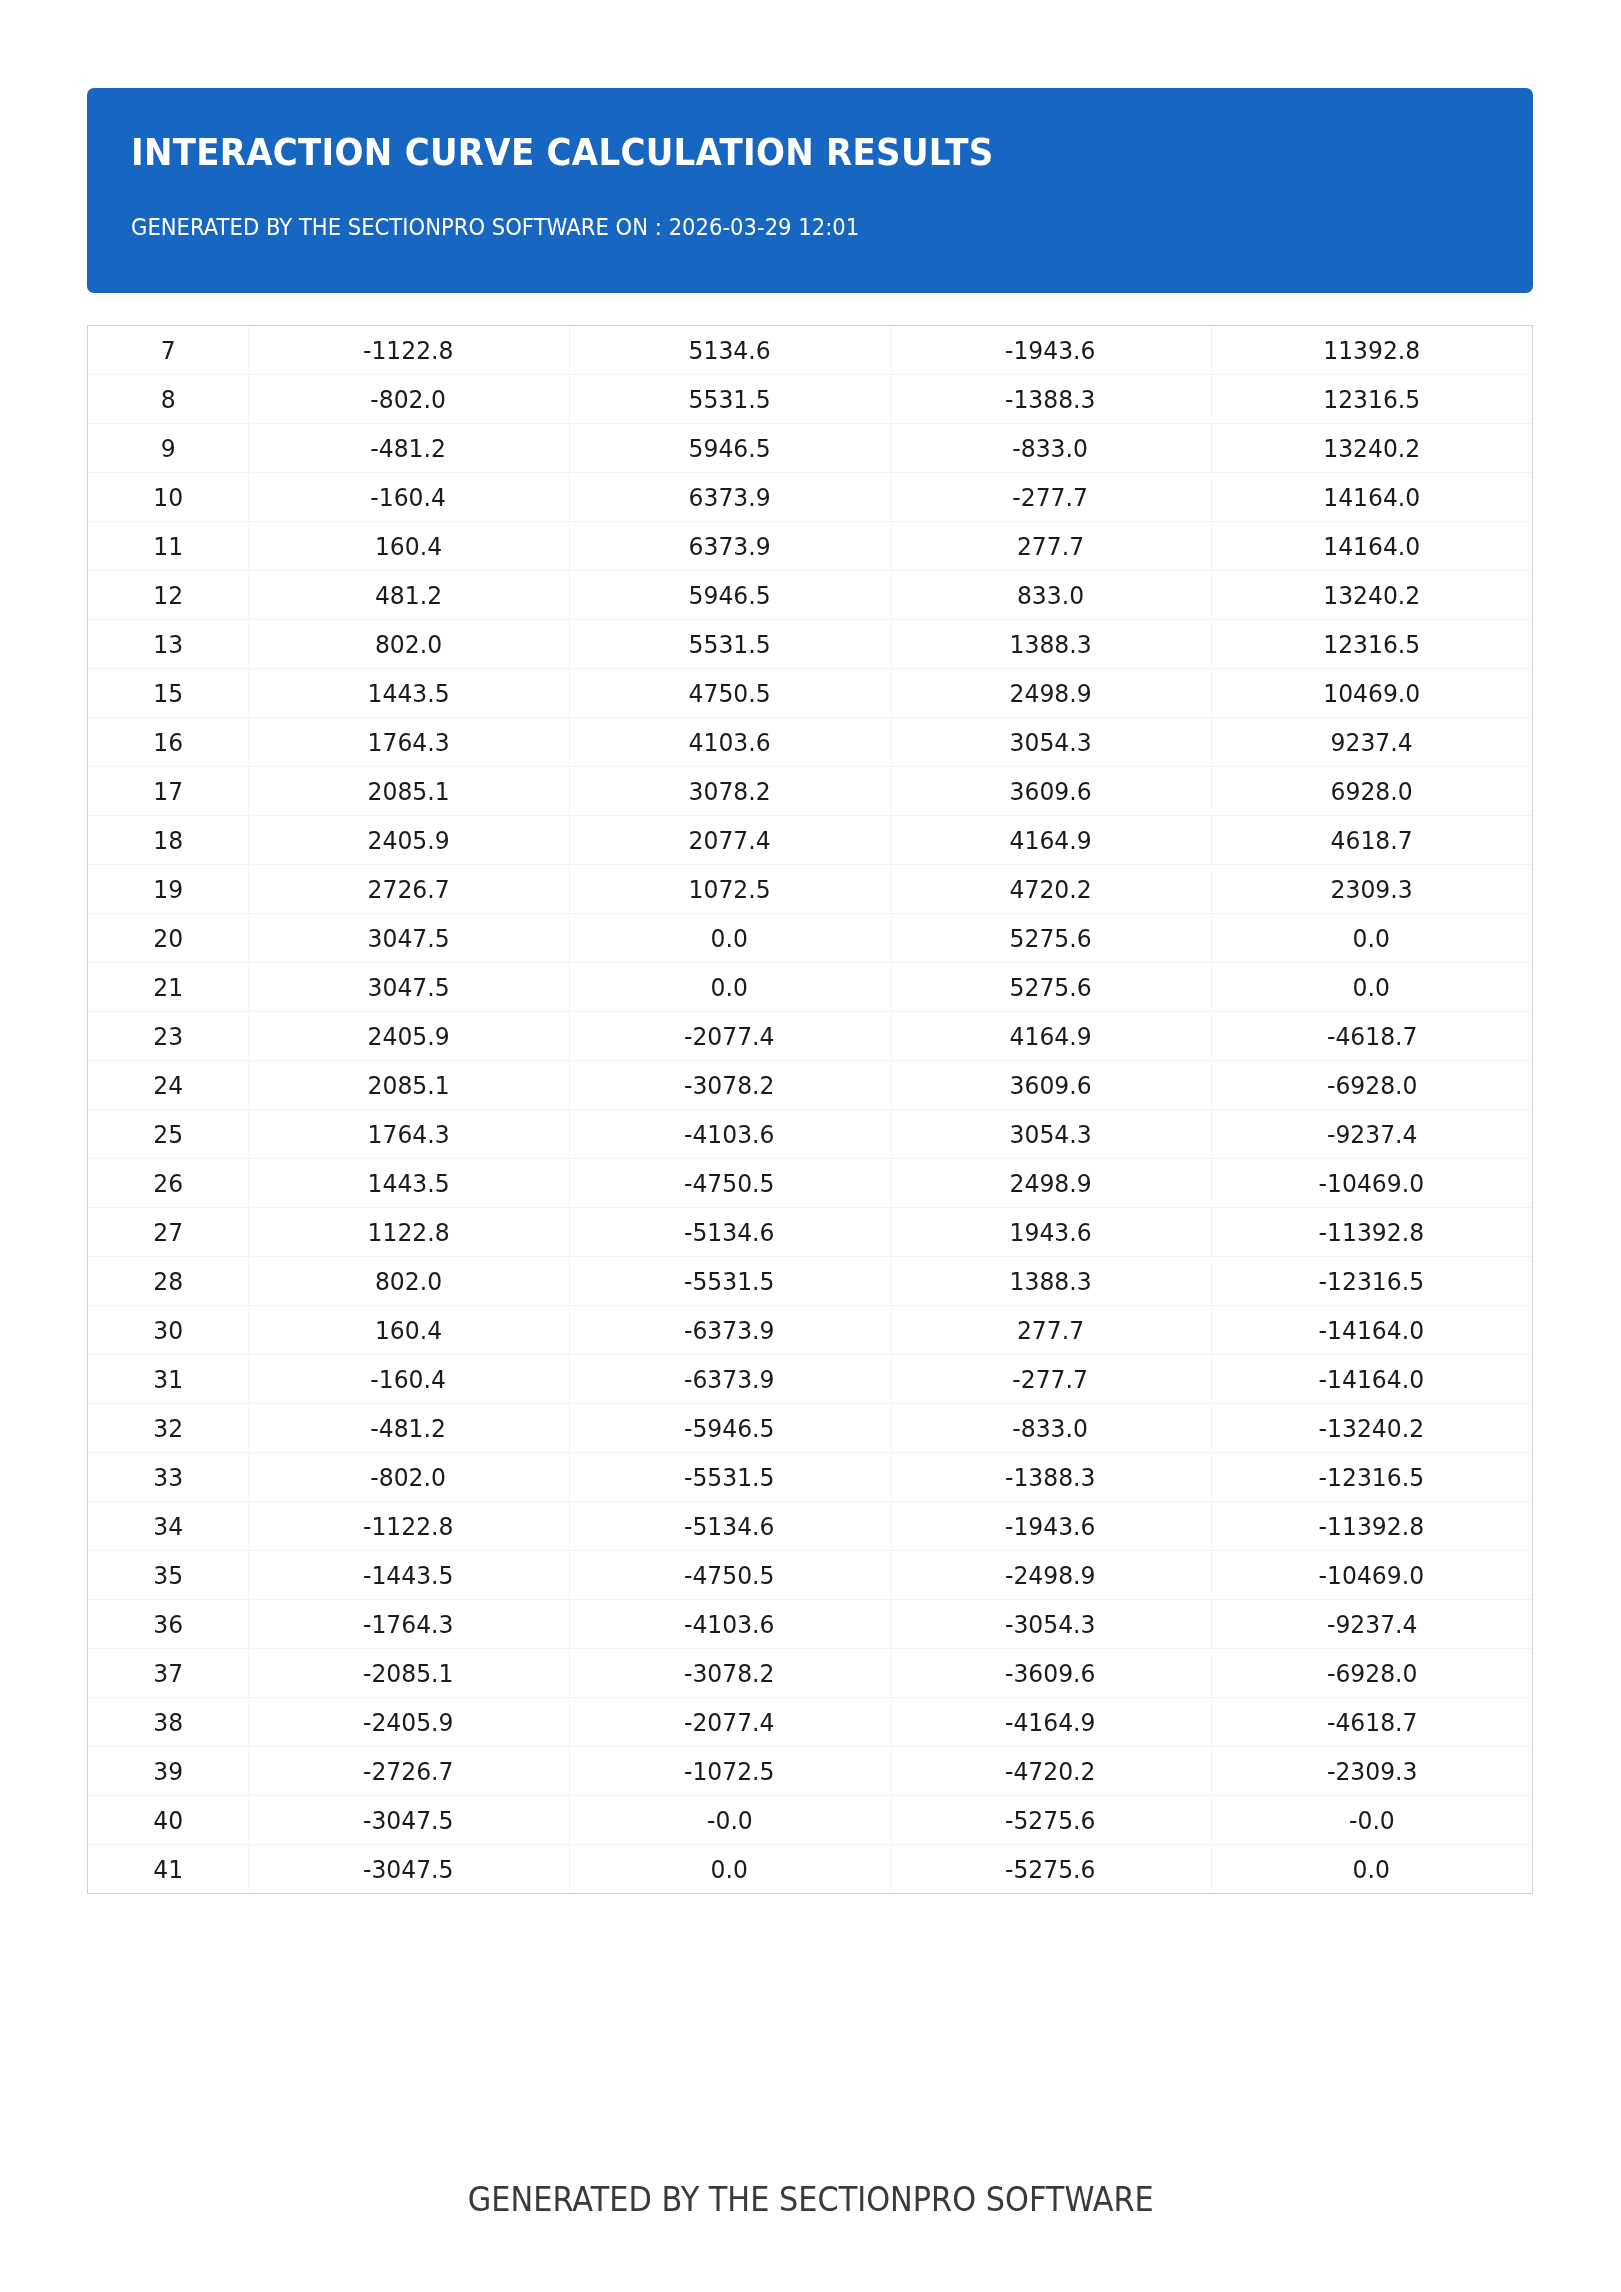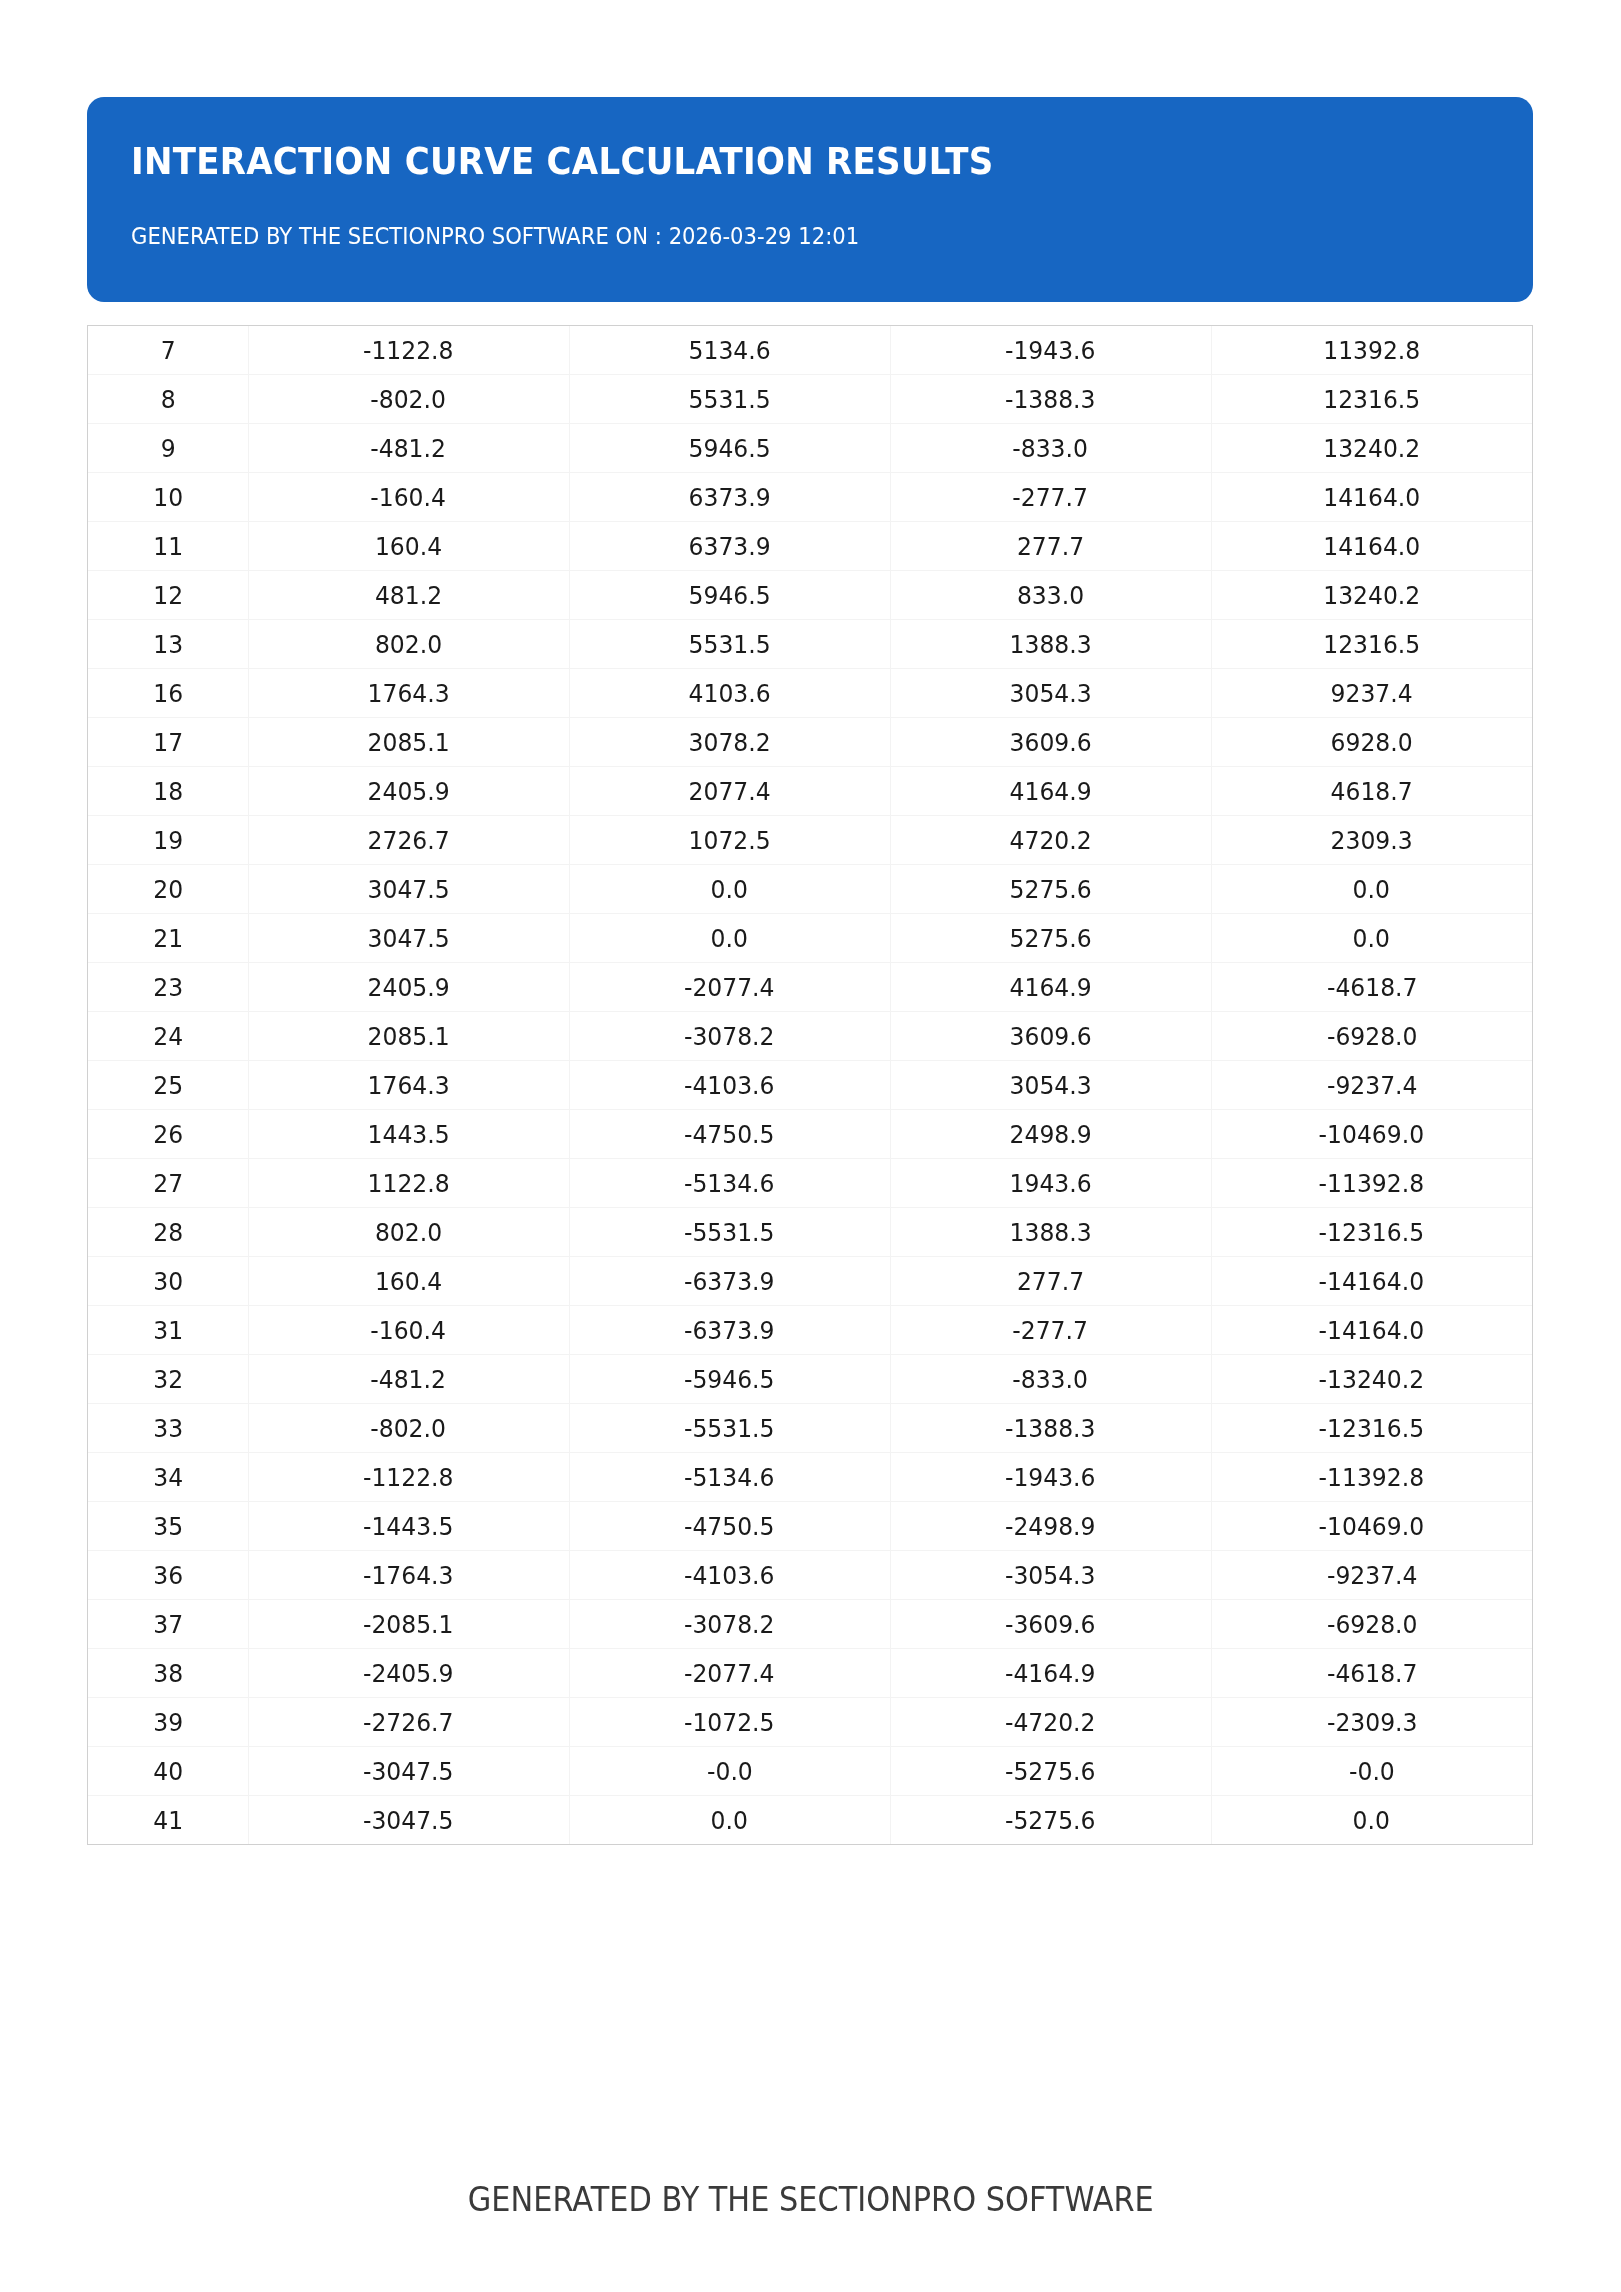--- a/index.html
+++ b/index.html
@@ -3,22 +3,22 @@
   <meta charset="utf-8">
   <style>
     html, body { margin: 0; padding: 0; background: #ffffff; }
     body {
       width: 1621px; height: 2293px; position: relative; overflow: hidden;
       font-family: "DejaVu Sans", "Liberation Sans", sans-serif;
       color: #1a1a1a;
     }
     .header {
       position: absolute; left: 87px; top: 88px; width: 1446px; height: 205px;
-      background: #1766c2; border-radius: 17px; box-sizing: border-box;
-      padding: 0 44px; color: #ffffff; margin-top: 9px;
+      background: #1766c2; border-radius: 7px; box-sizing: border-box;
+      padding: 0 44px; color: #ffffff;
     }
     .header h1 {
       position: absolute; left: 44px; top: 43px; margin: 0;
       font-size: 37px; font-weight: bold; letter-spacing: 0.3px;
       font-family: "DejaVu Sans", sans-serif; transform: scaleX(0.92); transform-origin: left center;
     }
     .header .sub {
       position: absolute; left: 44px; top: 125px; margin: 0;
       font-size: 23.5px; font-weight: normal; transform: scaleX(0.9); transform-origin: left center;
     }
@@ -104,20 +104,27 @@
           <td><span>13240.2</span></td>
         </tr>
         <tr>
           <td><span>13</span></td>
           <td><span>802.0</span></td>
           <td><span>5531.5</span></td>
           <td><span>1388.3</span></td>
           <td><span>12316.5</span></td>
         </tr>
         <tr>
+          <td><span>15</span></td>
+          <td><span>1443.5</span></td>
+          <td><span>4750.5</span></td>
+          <td><span>2498.9</span></td>
+          <td><span>10469.0</span></td>
+        </tr>
+        <tr>
           <td><span>16</span></td>
           <td><span>1764.3</span></td>
           <td><span>4103.6</span></td>
           <td><span>3054.3</span></td>
           <td><span>9237.4</span></td>
         </tr>
         <tr>
           <td><span>17</span></td>
           <td><span>2085.1</span></td>
           <td><span>3078.2</span></td>

